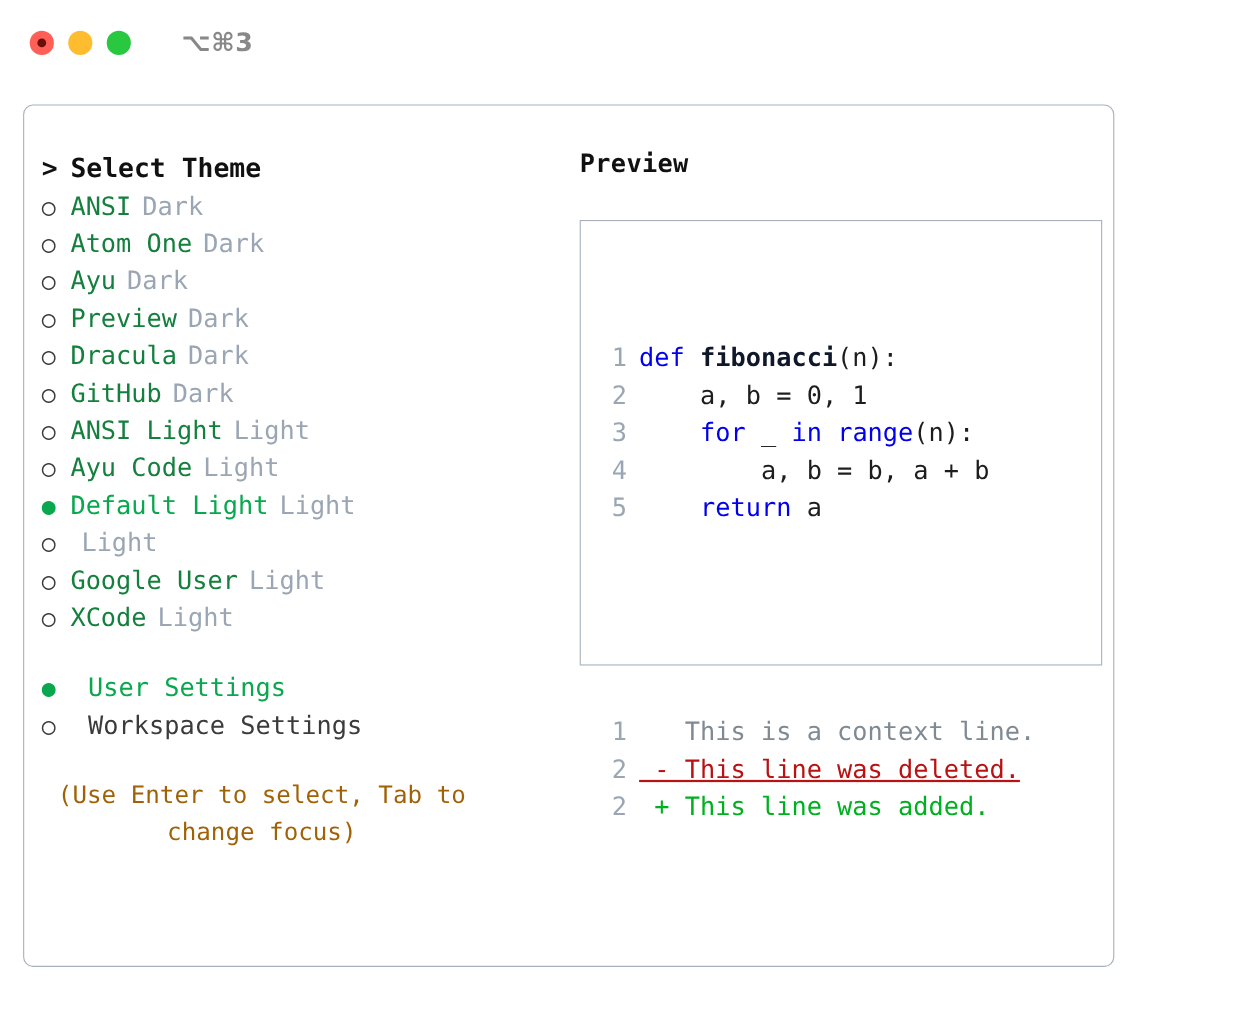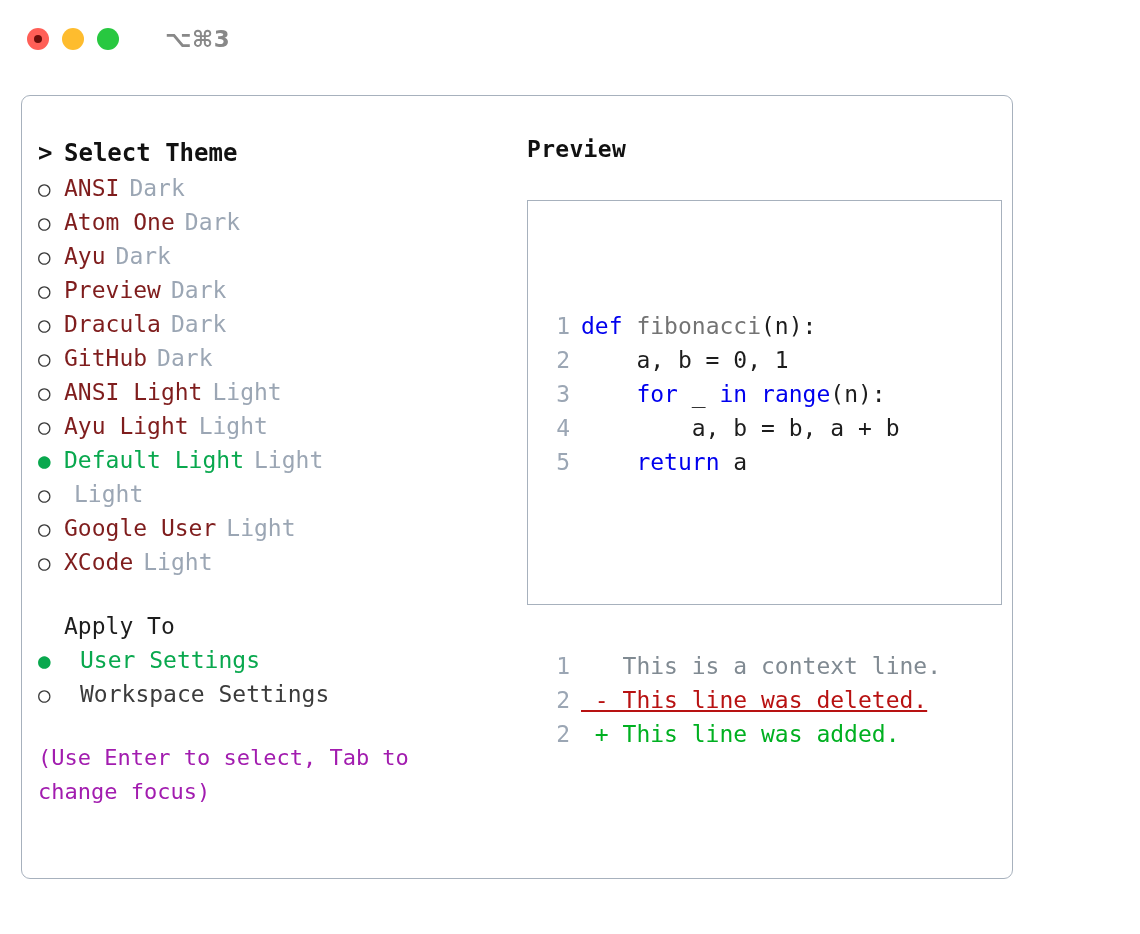--- a/index.html
+++ b/index.html
@@ -112,42 +112,43 @@
     color: #111111;
     height: 36px;
     font-size: 24px;
   }
   .prompt-arrow {
     width: 26px;
     flex: 0 0 26px;
     font-weight: bold;
     color: #111111;
   }
-  .theme-name { color: #7f1d1d; }
+  .theme-name { color: #15803d; }
   .theme-name.sel { color: #09a84e; }
   .theme-kind {
     color: #9ba6b4;
     margin-left: 10px;
   }
 
   .section-gap { height: 30px; }
   .applyto-label {
     color: #1d1d1d;
     font-size: 23px;
   }
   .apply-name { color: #3b3b3b; margin-left: 16px; }
   .apply-name.sel { color: #09a84e; }
 
   .hint {
     margin-top: 26px;
-    color: #a21caf;
+    color: #a16207;
     font-size: 22px;
     line-height: 34px;
     width: 400px;
     white-space: normal;
+    text-align: center;
   }
 
   
   .right-col {
     position: absolute;
     left: 505px;
     top: 40px;
     width: 490px;
   }
   .preview-title {
@@ -177,21 +178,21 @@
   .lnum {
     display: inline-block;
     width: 32px;
     text-align: right;
     color: #9ba6b4;
     flex: 0 0 32px;
   }
   .ctext { padding-left: 11px; white-space: pre; }
 
   .kw   { color: #0000ee; }
-  .fn   { color: #737373; }
+  .fn   { color: #0f172a; font-weight: bold; }
   .plain{ color: #1d1d1d; }
   .ctx  { color: #808a92; }
   .del  { color: #b81212; text-decoration: underline; }
   .add  { color: #00b021; text-align: center; }
 
   .diff-gap { height: 34px; }
 </style>
 </head>
 <body>
 
@@ -217,33 +218,29 @@
         </div>
 
         <div id="theme-list">
             <div class="row"><span class="bullet">○</span><span class="theme-name">ANSI</span><span class="theme-kind">Dark</span></div>
             <div class="row"><span class="bullet">○</span><span class="theme-name">Atom One</span><span class="theme-kind">Dark</span></div>
             <div class="row"><span class="bullet">○</span><span class="theme-name">Ayu</span><span class="theme-kind">Dark</span></div>
             <div class="row"><span class="bullet">○</span><span class="theme-name">Preview</span><span class="theme-kind">Dark</span></div>
             <div class="row"><span class="bullet">○</span><span class="theme-name">Dracula</span><span class="theme-kind">Dark</span></div>
             <div class="row"><span class="bullet">○</span><span class="theme-name">GitHub</span><span class="theme-kind">Dark</span></div>
             <div class="row"><span class="bullet">○</span><span class="theme-name">ANSI Light</span><span class="theme-kind">Light</span></div>
-            <div class="row"><span class="bullet">○</span><span class="theme-name">Ayu Light</span><span class="theme-kind">Light</span></div>
+            <div class="row"><span class="bullet">○</span><span class="theme-name">Ayu Code</span><span class="theme-kind">Light</span></div>
             <div class="row"><span class="bullet sel">●</span><span class="theme-name sel">Default Light</span><span class="theme-kind">Light</span></div>
             <div class="row"><span class="bullet">○</span><span class="theme-kind">Light</span></div>
             <div class="row"><span class="bullet">○</span><span class="theme-name">Google User</span><span class="theme-kind">Light</span></div>
             <div class="row"><span class="bullet">○</span><span class="theme-name">XCode</span><span class="theme-kind">Light</span></div>
           </div>
 
         <div class="section-gap"></div>
 
-        <div class="row">
-          <span class="bullet blank">○</span>
-          <span class="applyto-label">Apply To</span>
-        </div>
 
         <div id="apply-list">
             <div class="row"><span class="bullet sel">●</span><span class="apply-name sel">User Settings</span></div>
             <div class="row"><span class="bullet">○</span><span class="apply-name">Workspace Settings</span></div>
           </div>
 
         <div class="hint">(Use Enter to select, Tab to change focus)</div>
       </div>
 
       <div class="right-col">

